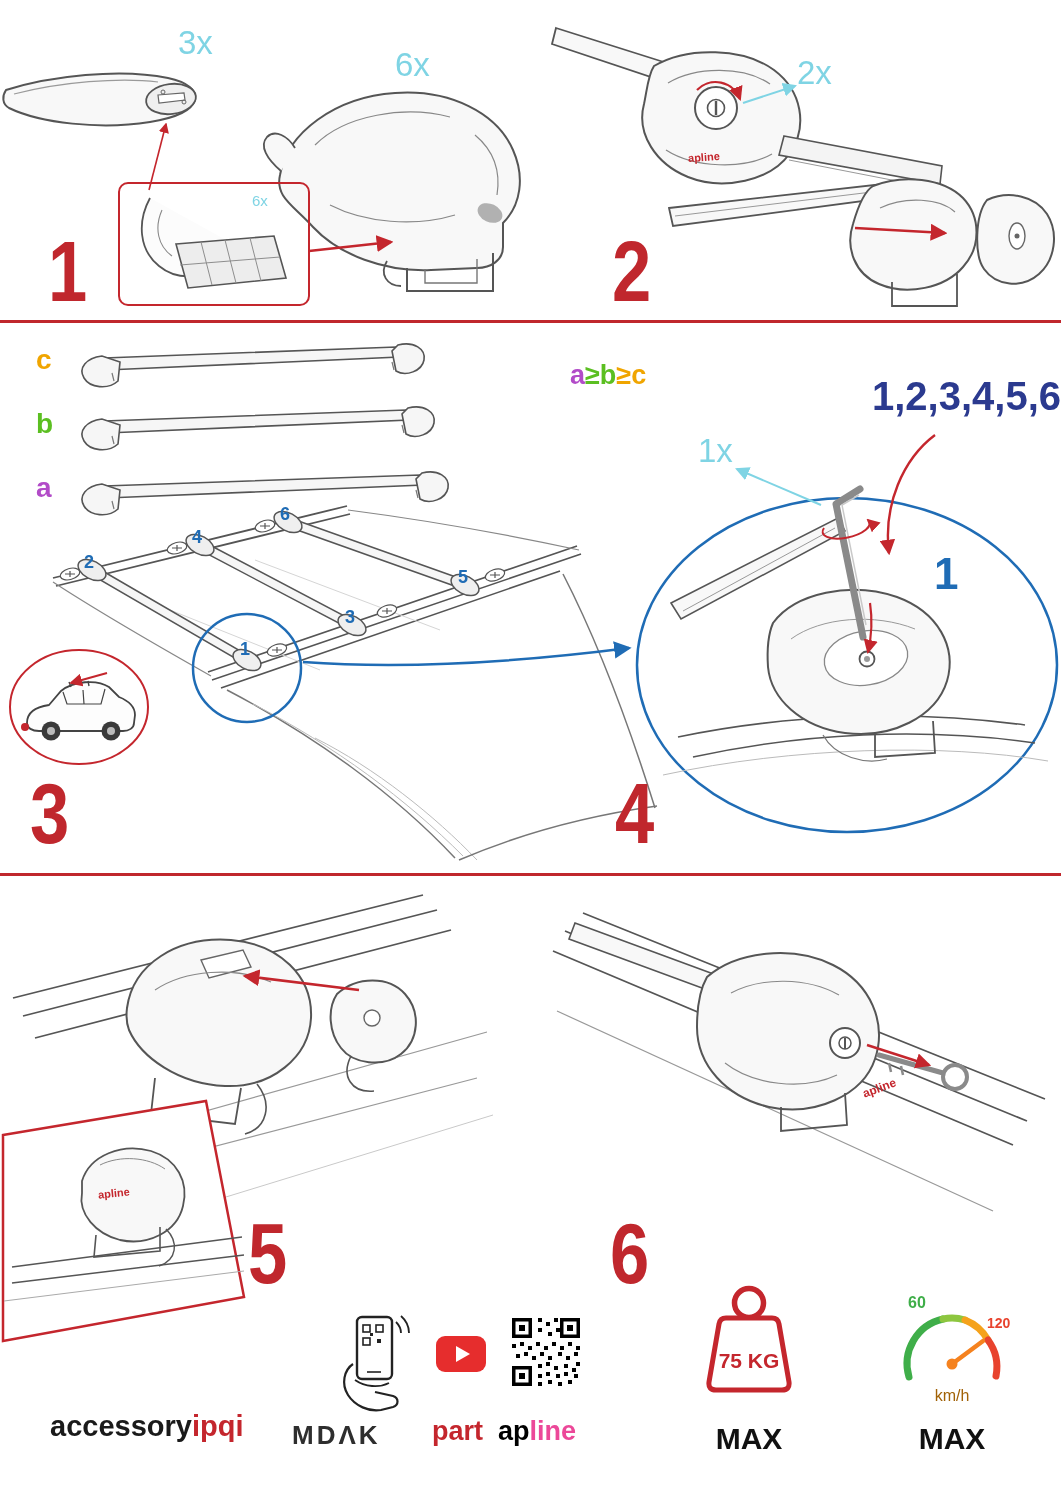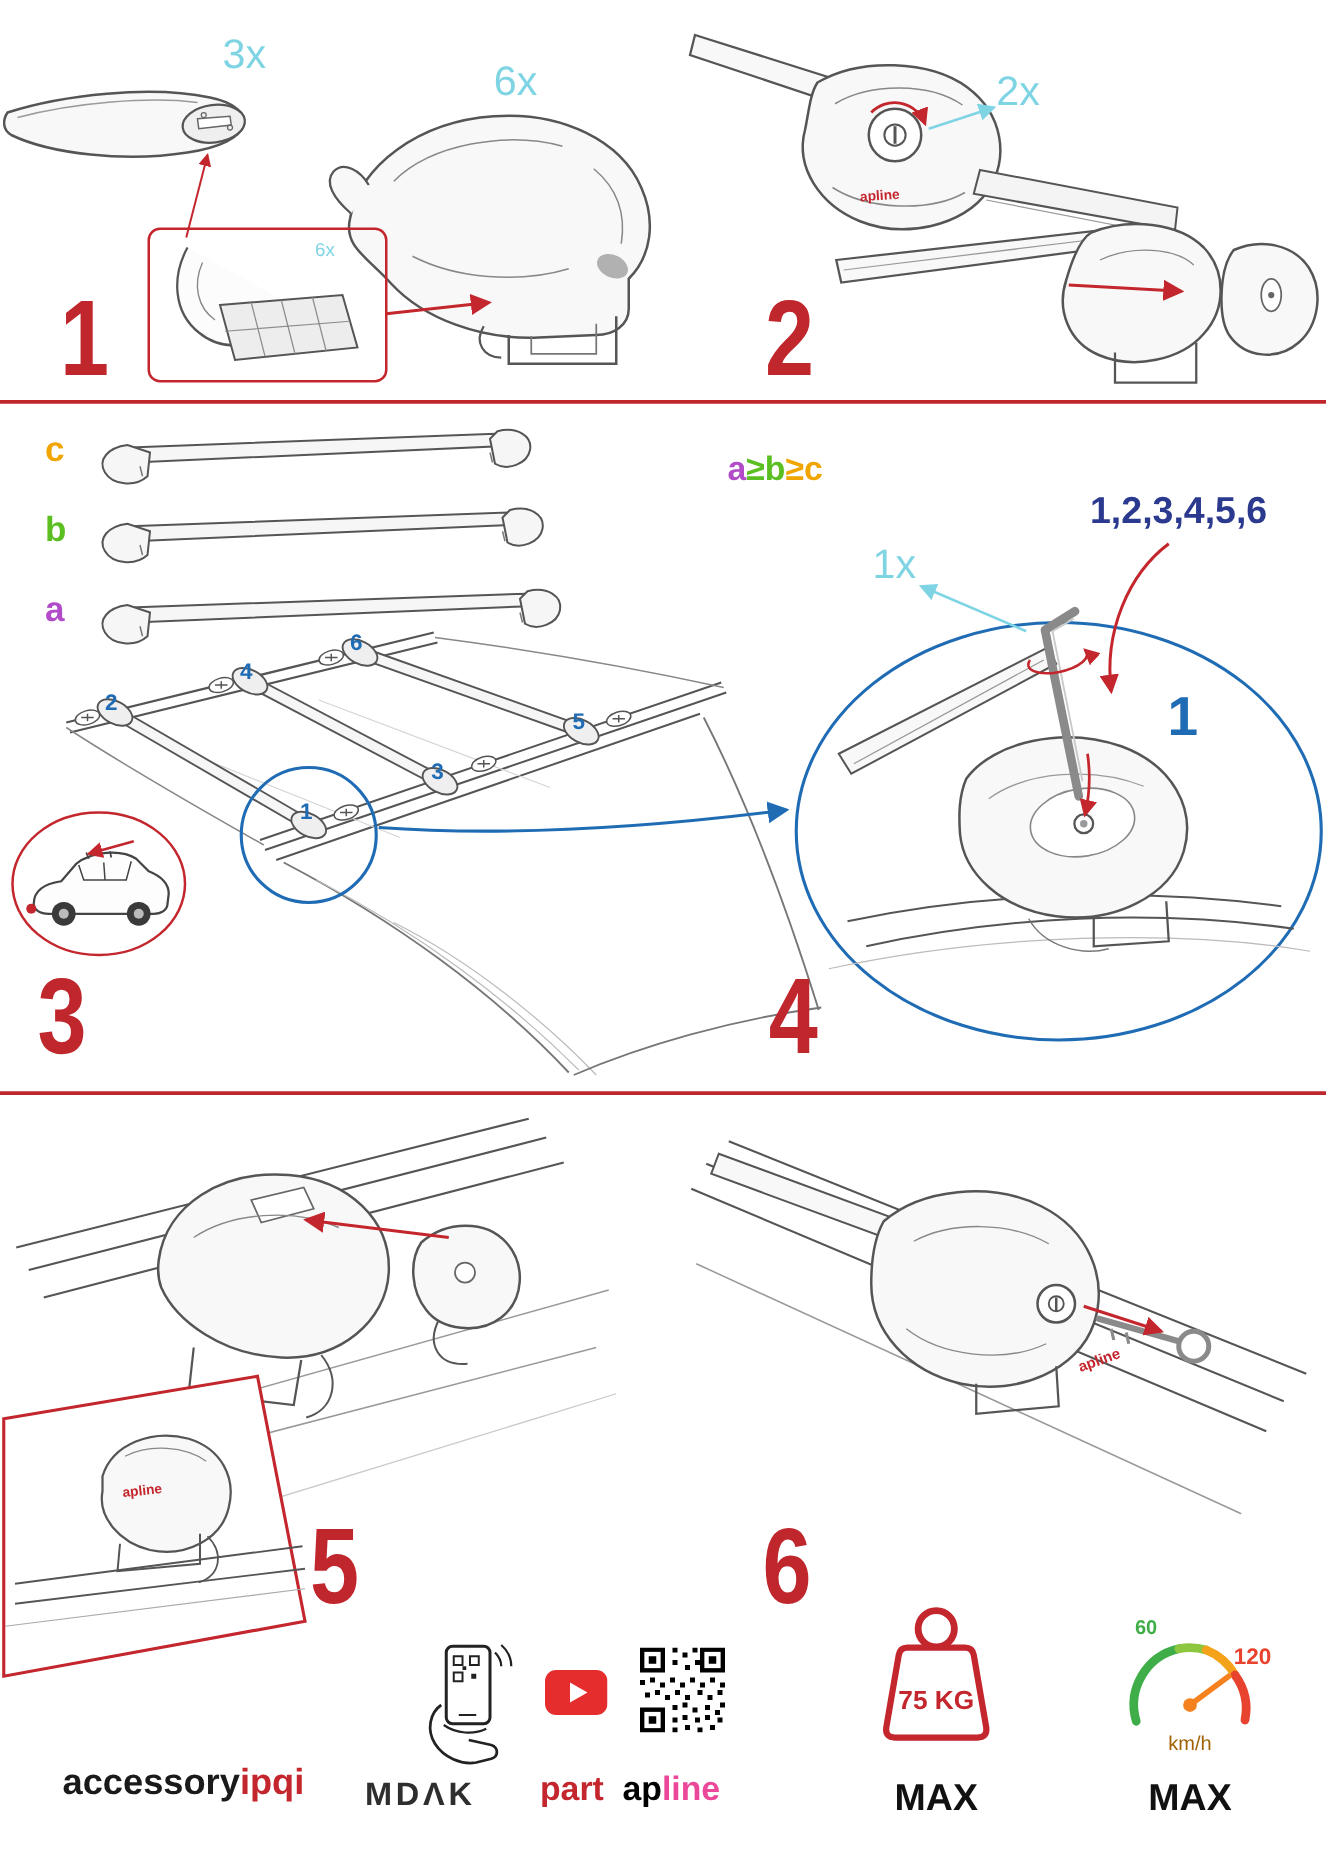--- a/index.html
+++ b/index.html
@@ -126,21 +126,21 @@
       <path d="M50,106 l2,8 M340,95 l2,8" stroke="#777" stroke-width="1.2"></path>
     </g>
     <g>
       <polygon points="42,156 358,145 361,155 45,168" fill="#f6f6f6" stroke="#555" stroke-width="1.6"></polygon>
       <path d="M40,154 C24,156 16,166 22,176 C28,186 46,188 56,179 L58,160 Z" fill="#f6f6f6" stroke="#555" stroke-width="1.6"></path>
       <path d="M360,143 C376,139 388,147 386,158 C384,169 368,175 358,169 L354,149 Z" fill="#f6f6f6" stroke="#555" stroke-width="1.6"></path>
       <path d="M50,171 l2,8 M354,160 l2,8" stroke="#777" stroke-width="1.2"></path>
     </g>
   </svg>
 
-  <div class="t formula" style="left:582px;top:362px">
+  <div class="t formula" style="left:570px;top:362px">
     <span style="color:#b24bc8">a</span><span style="color:#5bbf21">≥</span><span style="color:#5bbf21">b</span><span style="color:#f0a500">≥</span><span style="color:#f0a500">c</span>
   </div>
 
   <svg class="abs" style="left:15px;top:498px" width="645" height="372" viewBox="0 0 645 372">
     <path d="M38,80 L332,8 M41,88 L335,16" stroke="#555" stroke-width="1.8" fill="none"></path>
     <path d="M193,174 L562,48 M197,182 L566,56 M206,190 L545,73" stroke="#555" stroke-width="1.6" fill="none"></path>
     <path d="M38,84 C90,118 150,152 196,178" stroke="#888" stroke-width="1.2" fill="none"></path>
     <path d="M333,12 C410,22 490,36 564,52" stroke="#888" stroke-width="1.2" fill="none"></path>
     <path d="M120,98 L305,172 M240,62 L425,132" stroke="#d5d5d5" stroke-width="1"></path>
     <path d="M212,192 C300,238 380,296 440,360" stroke="#777" stroke-width="1.5" fill="none"></path>
@@ -213,21 +213,21 @@
     <g>
       <path d="M237,64 L213,79 L240,212" fill="none" stroke="#8a8a8a" stroke-width="7" stroke-linecap="round" stroke-linejoin="round"></path>
       <path d="M236,70 L219,80 L243,200" fill="none" stroke="#c9c9c9" stroke-width="1.5"></path>
     </g>
     <path d="M201,103 A24,10 -12 1 0 245,95" fill="none" stroke="#c4262d" stroke-width="2" marker-end="url(#mRed)"></path>
     <path d="M247,178 C250,198 248,214 245,227" fill="none" stroke="#c4262d" stroke-width="2.2" marker-end="url(#mRed)"></path>
     <path d="M198,80 L114,44" fill="none" stroke="#7fd4e4" stroke-width="2" marker-end="url(#mCyan)"></path>
     <path d="M312,10 C280,34 260,80 266,128" fill="none" stroke="#c4262d" stroke-width="2.4" marker-end="url(#mRed)"></path>
   </svg>
   <div class="t qty" style="left:698px;top:434px">1x</div>
-  <div class="t navy" style="left:872px;top:394px;font-size:30px;font-weight:700">1,2,3,4,5,6</div>
+  <div class="t navy" style="left:872px;top:376px;font-size:40px;font-weight:700">1,2,3,4,5,6</div>
   <div class="t" style="left:934px;top:552px;font-size:44px;font-weight:700;color:#1f6cb5">1</div>
   <div class="t stepnum" style="left:615px;top:770px">4</div>
 
   <div class="divider" style="top:873px"></div>
 
   <svg class="abs" style="left:5px;top:890px" width="490" height="345" viewBox="0 0 490 345">
     <path d="M8,108 L418,5 M18,126 L432,20 M30,148 L446,40" stroke="#555" stroke-width="1.7" fill="none"></path>
     <path d="M55,262 L482,142 M42,300 L472,188" stroke="#999" stroke-width="1.2" fill="none"></path>
     <path d="M120,338 L488,225" stroke="#c9c9c9" stroke-width="1"></path>
     <path d="M122,118 C128,74 172,46 226,50 C274,54 308,86 306,128 C304,167 267,198 220,196 C173,194 136,167 124,140 C121,132 121,126 122,118 Z" fill="#f8f8f8" stroke="#555" stroke-width="2"></path>
@@ -362,17 +362,17 @@
 
   <svg class="abs" style="left:885px;top:1292px" width="135" height="115" viewBox="0 0 135 115">
     <path d="M24,85 A46,46 0 0 1 58,27" fill="none" stroke="#3fae49" stroke-width="7" stroke-linecap="round"></path>
     <path d="M58,27 A46,46 0 0 1 80,28" fill="none" stroke="#8dc63f" stroke-width="7" stroke-linecap="round"></path>
     <path d="M80,28 A46,46 0 0 1 103,48" fill="none" stroke="#f5a21b" stroke-width="7" stroke-linecap="round"></path>
     <path d="M103,48 A46,46 0 0 1 111,84" fill="none" stroke="#e8432e" stroke-width="7" stroke-linecap="round"></path>
     <path d="M67,72 L98,49" stroke="#f5821f" stroke-width="4.5" stroke-linecap="round"></path>
     <circle cx="67" cy="72" r="5.5" fill="#f5821f"></circle>
   </svg>
   <div class="t" style="left:908px;top:1295px;font-size:16px;font-weight:700;color:#3fae49">60</div>
-  <div class="t" style="left:987px;top:1316px;font-size:18px;font-weight:700;color:#e8432e">120</div>
+  <div class="t" style="left:987px;top:1316px;font-size:14px;font-weight:700;color:#e8432e">120</div>
   <div class="t center" style="left:952px;top:1388px;font-size:16px;color:#a16207">km/h</div>
   <div class="t center" style="left:952px;top:1424px;font-size:30px;font-weight:700;color:#111">MAX</div>
 
 </div>
 
 </body></html>

